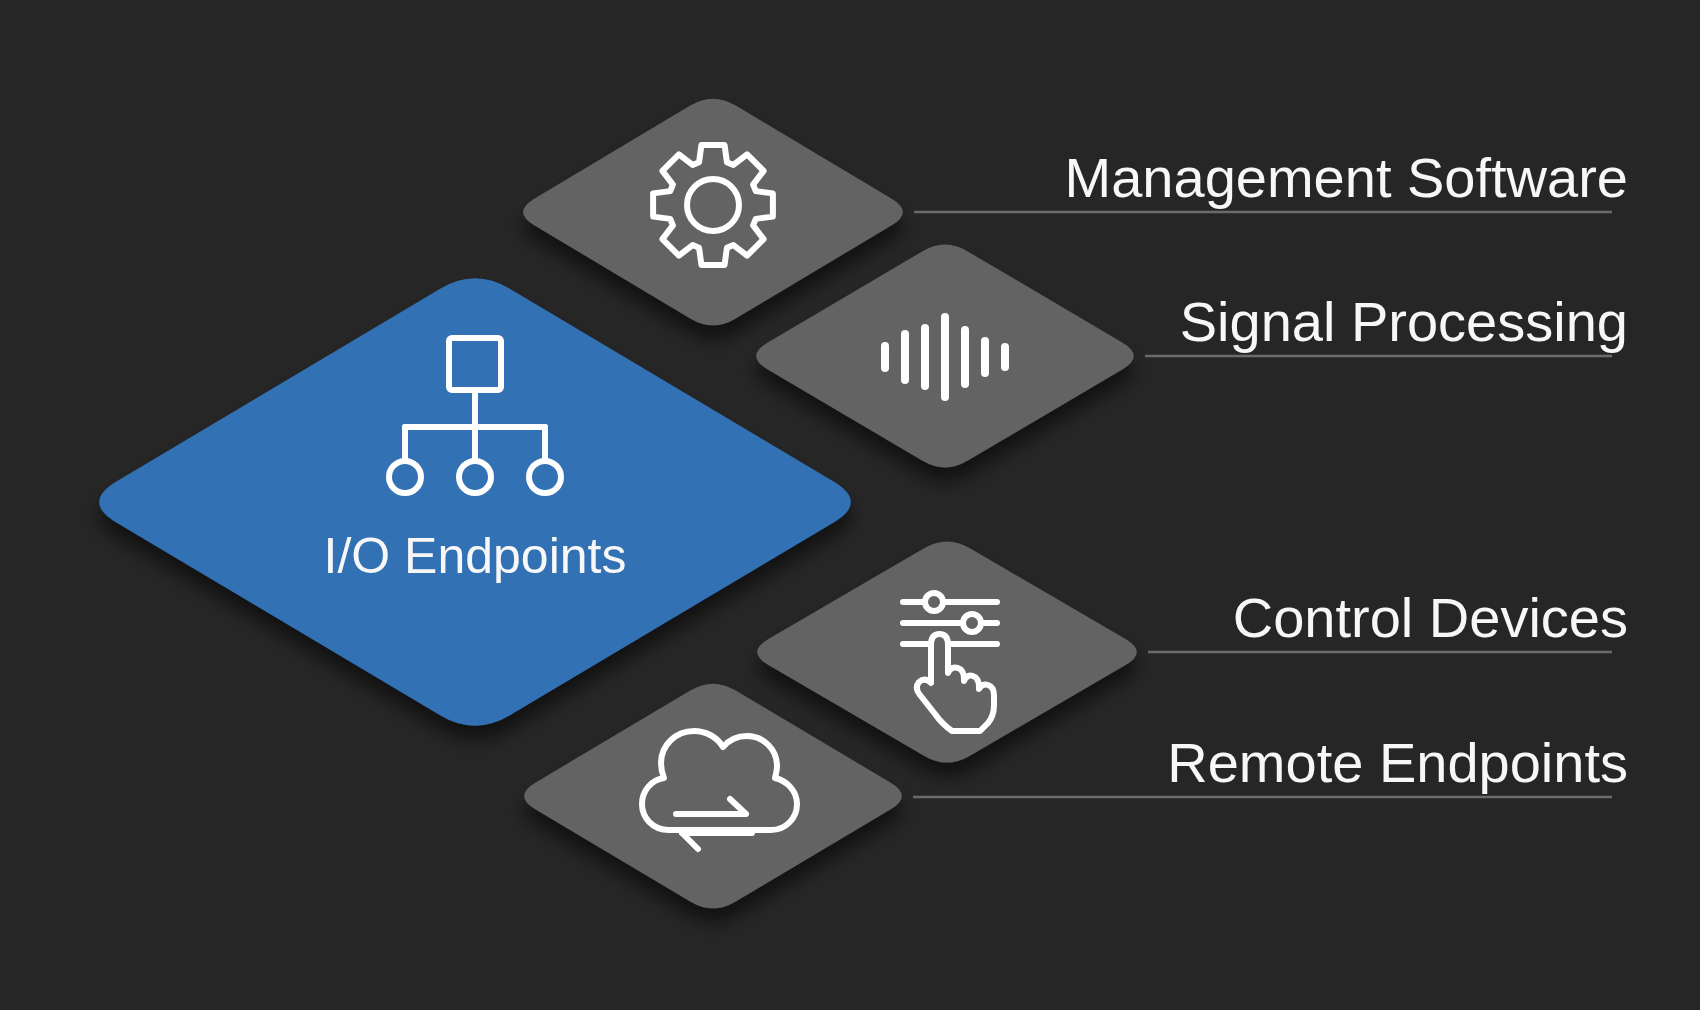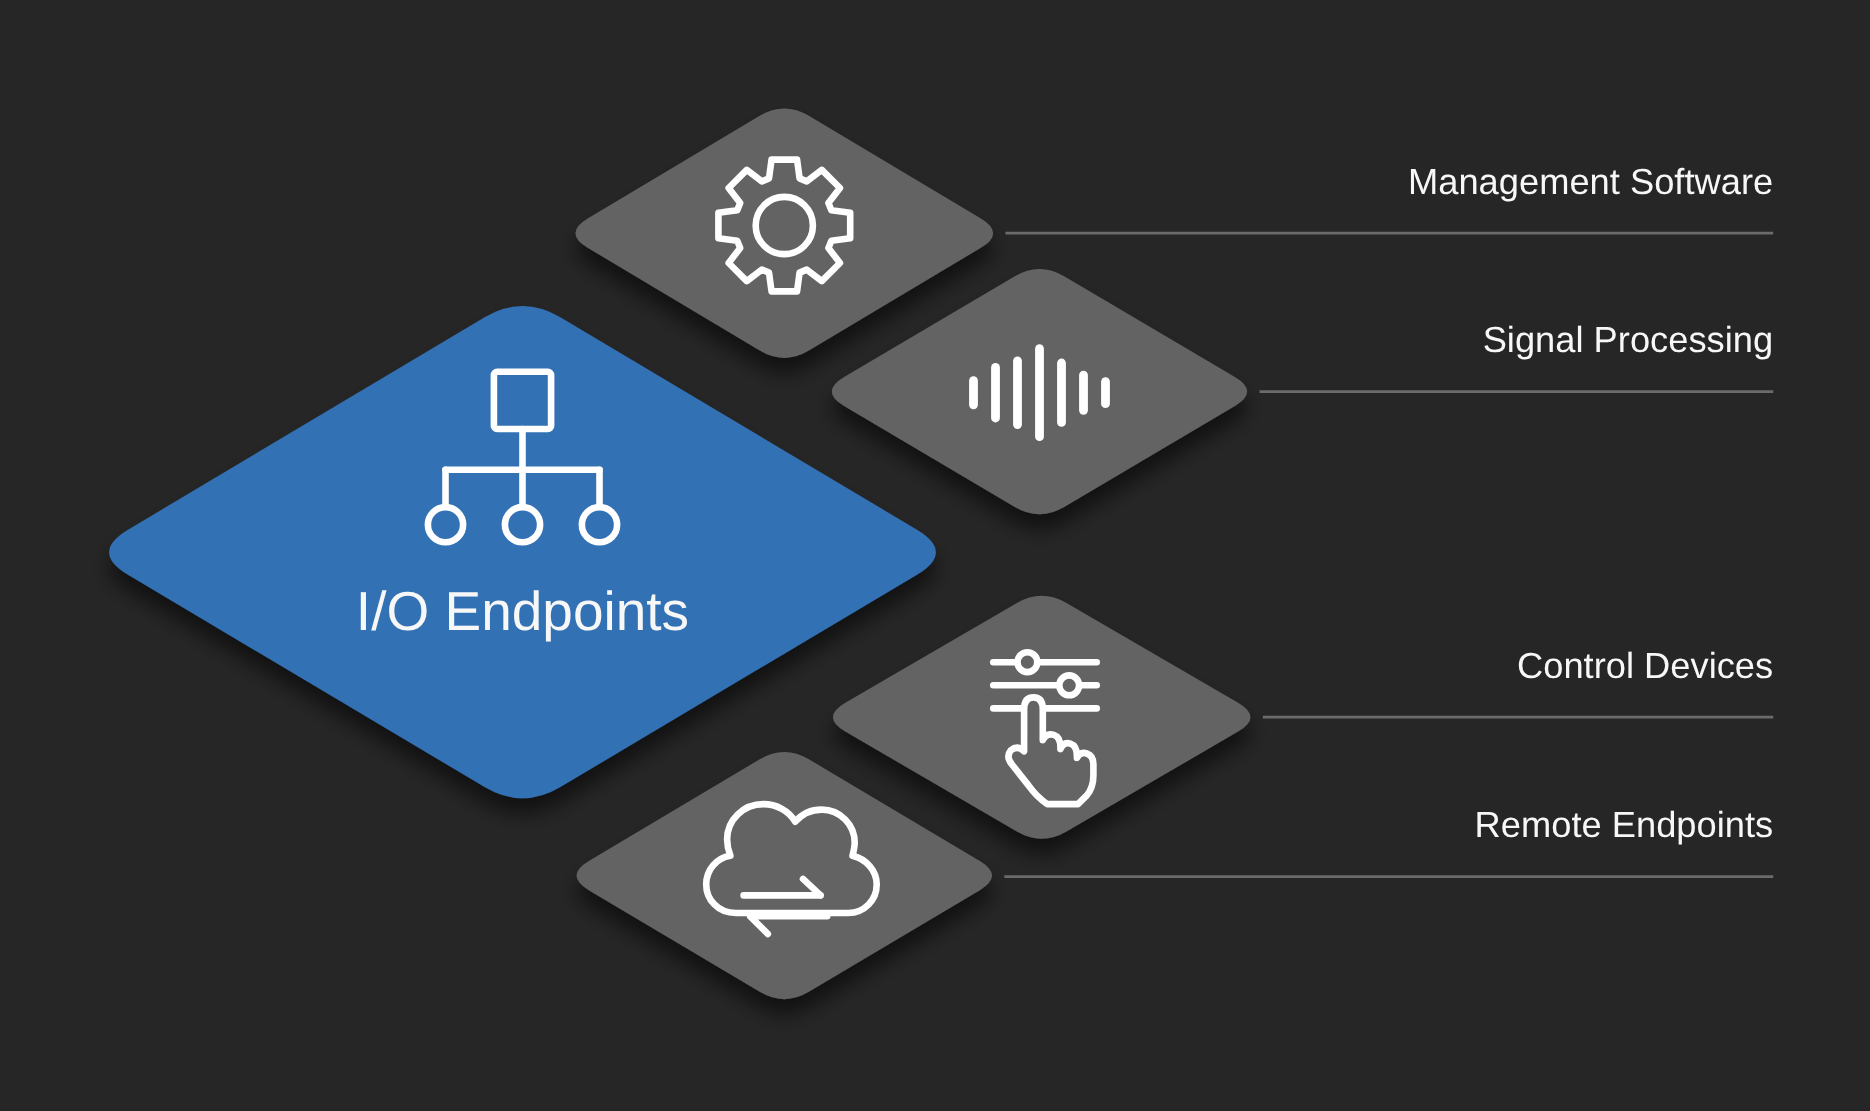--- a/index.html
+++ b/index.html
@@ -10,22 +10,22 @@
   .diamond{filter:url(#dshadow);}
   .diamond.primary{fill:var(--primary,#3371b4);}
   .diamond.secondary{fill:var(--secondary,#646464);}
   .connector{stroke:var(--line,#6b6b6b);stroke-width:2.5;fill:none;}
   .ic{stroke:var(--icon,#ffffff);stroke-width:6;fill:none;
       stroke-linecap:round;stroke-linejoin:round;}
   .ic.fat{stroke-width:8;}
   .ic.fill-body{fill:var(--secondary,#646464);}
   .node-label{fill:var(--text,#f7f7f7);font-size:50px;
       font-family:"Liberation Sans","DejaVu Sans",sans-serif;}
-  .branch-label{position:absolute;right:88px;color:var(--text,#f7f7f7);
-      font-size:33px;line-height:1.15;white-space:nowrap;text-align:center;}
+  .branch-label{position:absolute;right:72px;color:var(--text,#f7f7f7);
+      font-size:56px;line-height:1.15;white-space:nowrap;text-align:center;}
 </style>
 </head>
 <body>
 
 <div class="canvas">
   <svg class="scene" width="1700" height="1010" viewBox="0 0 1700 1010">
     <defs>
       <filter id="dshadow" x="-20%" y="-20%" width="140%" height="160%">
         <feDropShadow dx="0" dy="14" stdDeviation="9" flood-color="#000000" flood-opacity="0.55"></feDropShadow>
       </filter>

